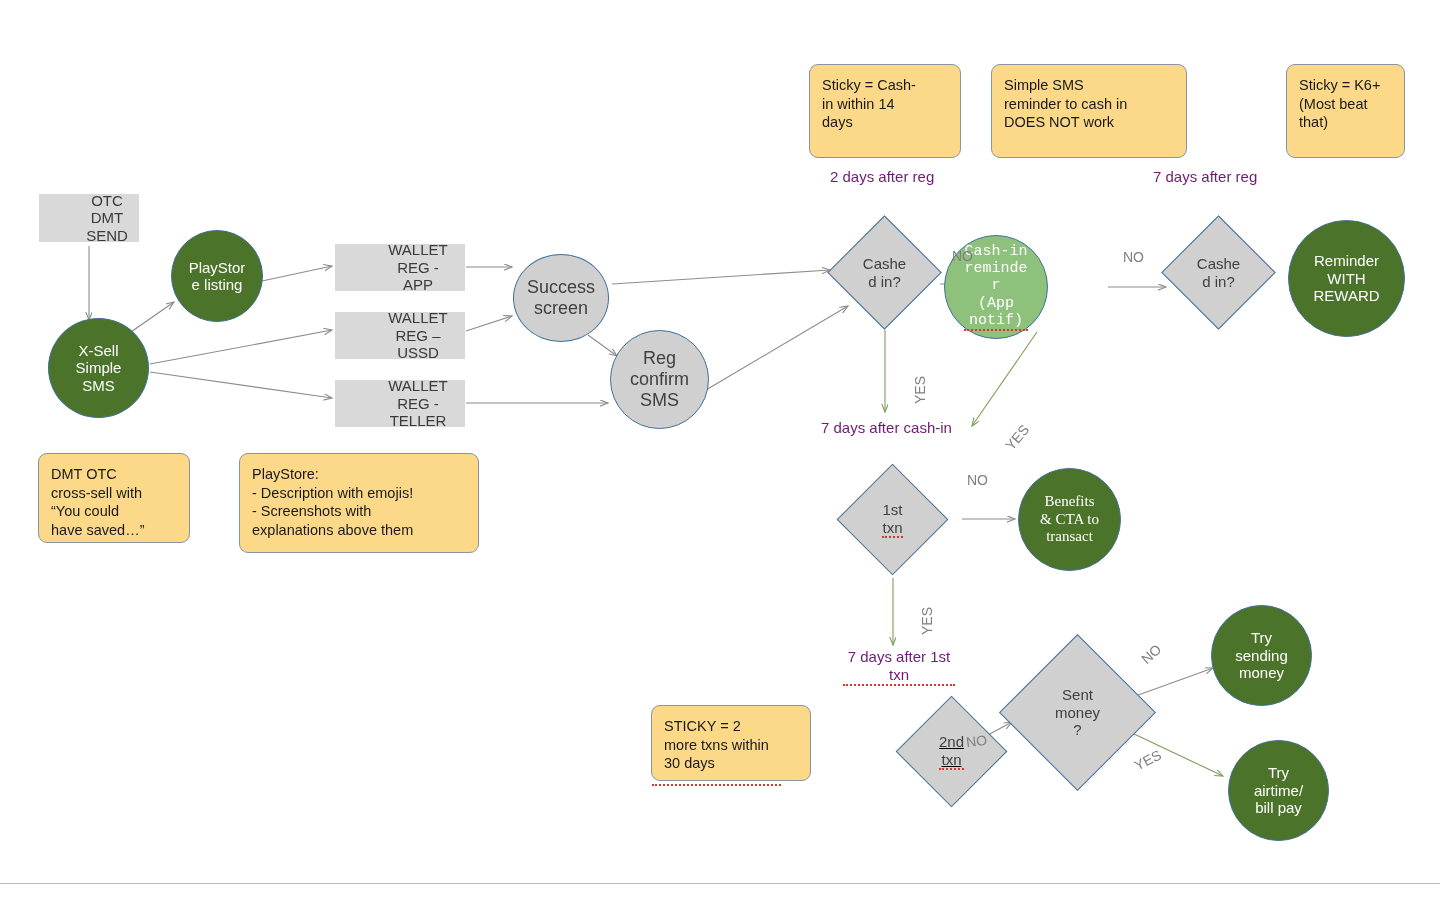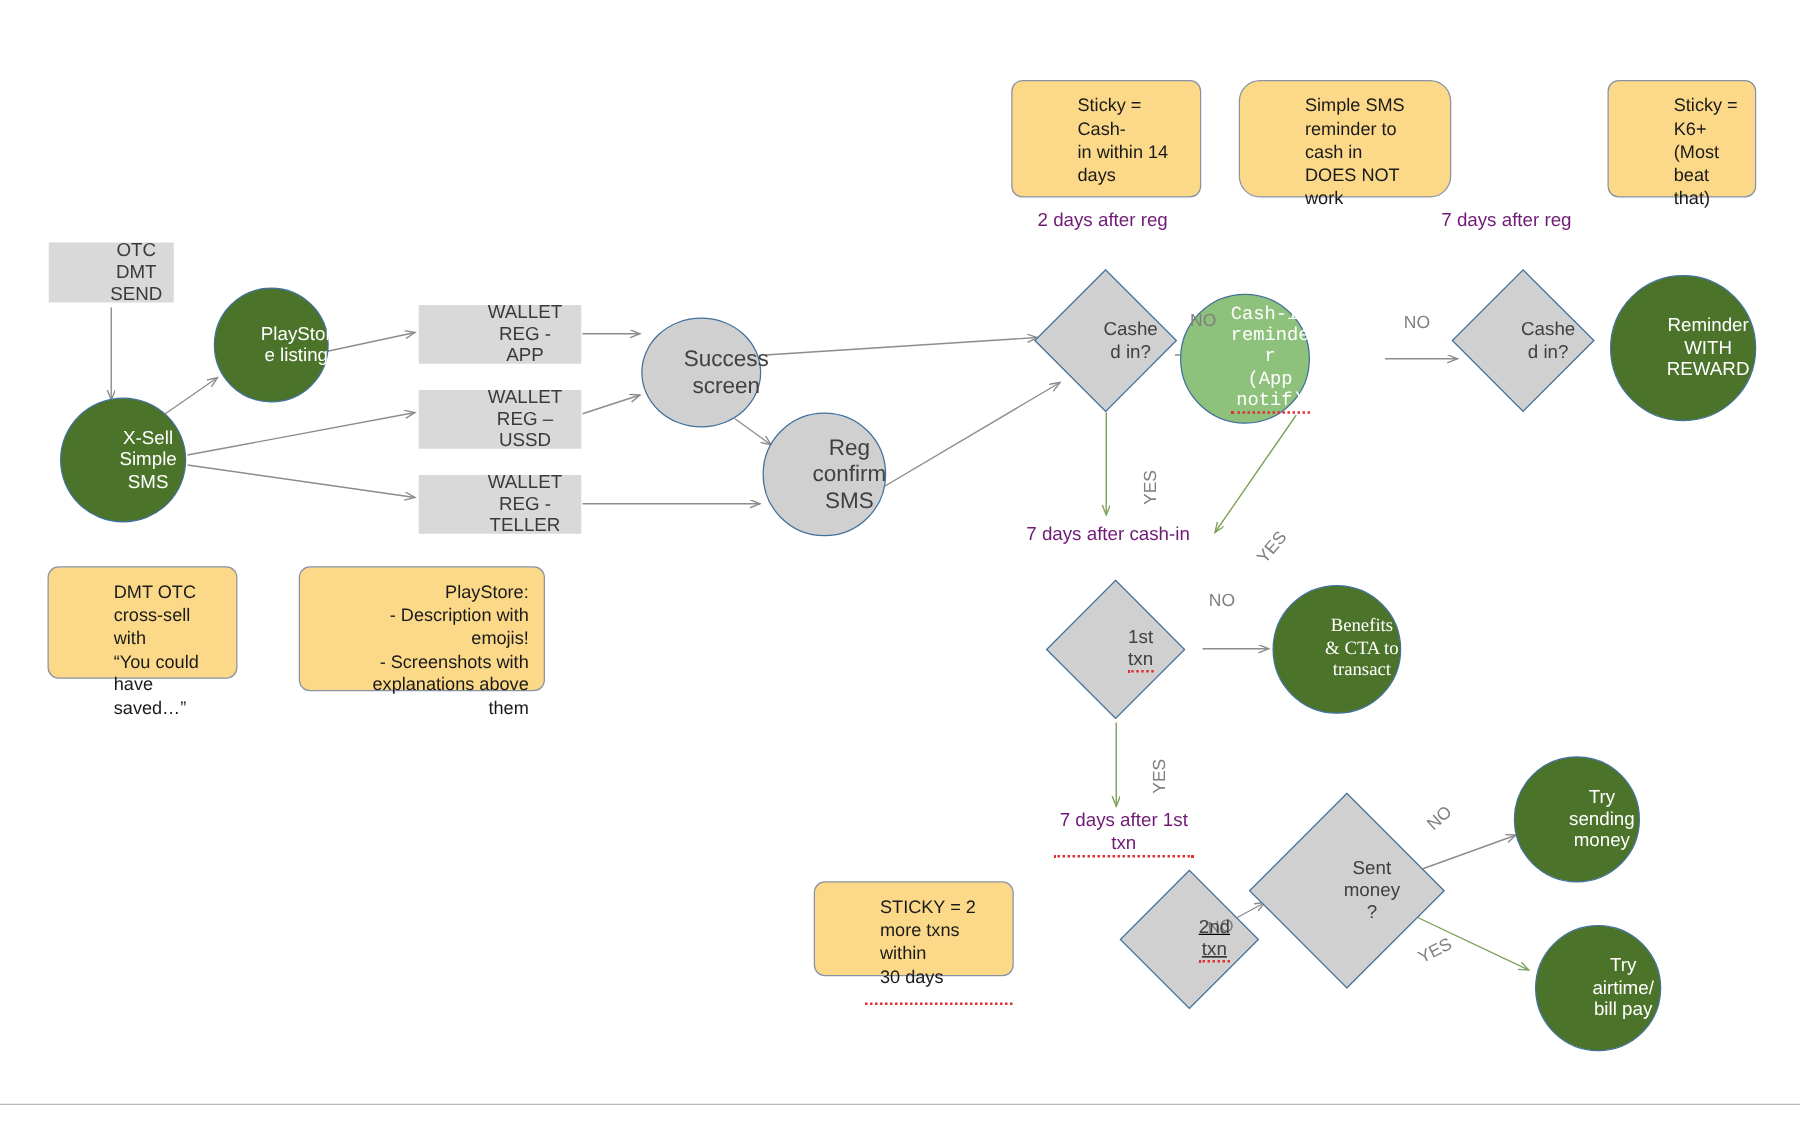--- a/index.html
+++ b/index.html
@@ -2,26 +2,26 @@
 <html><head>
 <meta charset="utf-8">
 <style>
   html,body{margin:0;padding:0;}
   body{
     width:1440px;height:900px;background:#ffffff;
     font-family:"Liberation Sans","DejaVu Sans",sans-serif;
     overflow:hidden;position:relative;
   }
   #canvas{position:absolute;left:0;top:0;width:1440px;height:900px;}
-  .node{position:absolute;box-sizing:border-box;display:flex;align-items:center;justify-content:center;text-align:center;padding-left:40px;}
+  .node{position:absolute;box-sizing:border-box;display:flex;align-items:center;justify-content:center;text-align:center;}
   .node .lbl{line-height:1.16;white-space:pre-line;}
 
   
   .rect{background:#d9d9d9;color:#3a3a3a;font-family:"Liberation Sans","DejaVu Sans",sans-serif;font-size:15px;}
-  .rect .lbl{padding:0 4px;}
+  .rect .lbl{padding:0 4px;margin-left:36px;}
 
   
   .circle{border-radius:50%;border:1.4px solid #41719c;}
   .circle-grey{background:#d0d0d0;color:#404040;font-size:18px;}
   .circle-green{background:#4b7329;color:#ffffff;font-size:15px;}
   .circle-lgreen{background:#8ec17c;color:#ffffff;font-size:15px;}
 
   
   .diamond{background:transparent;}
   .diamond .dshape{position:absolute;left:0;top:0;width:100%;height:100%;
@@ -209,40 +209,40 @@
 airtime/
 bill pay</span>
 </div>
 
 <div class="node sticky" style="left:809px;top:64px;width:152px;height:94px;">
   <span class="lbl">Sticky = Cash-
 in within 14
 days</span>
 </div>
 
-<div class="node sticky" style="left:991px;top:64px;width:170px;height:94px;border-radius:17px;">
+<div class="node sticky" style="left:991px;top:64px;width:196px;height:94px;">
   <span class="lbl">Simple SMS
 reminder to cash in
 DOES NOT work</span>
 </div>
 
 <div class="node sticky" style="left:1286px;top:64px;width:119px;height:94px;">
   <span class="lbl">Sticky = K6+
 (Most beat
 that)</span>
 </div>
 
 <div class="node sticky" style="left:38px;top:453px;width:152px;height:90px;">
   <span class="lbl">DMT OTC
 cross-sell with
 “You could
 have saved…”</span>
 </div>
 
-<div class="node sticky" style="left:239px;top:453px;width:197px;height:100px;text-align:right;">
+<div class="node sticky" style="left:239px;top:453px;width:240px;height:100px;">
   <span class="lbl">PlayStore:
 - Description with emojis!
 - Screenshots with
 explanations above them</span>
 </div>
 
 <div class="node sticky" style="left:651px;top:705px;width:160px;height:76px;">
   <span class="lbl underline-sq">STICKY =  2
 more txns within
 30 days</span>

